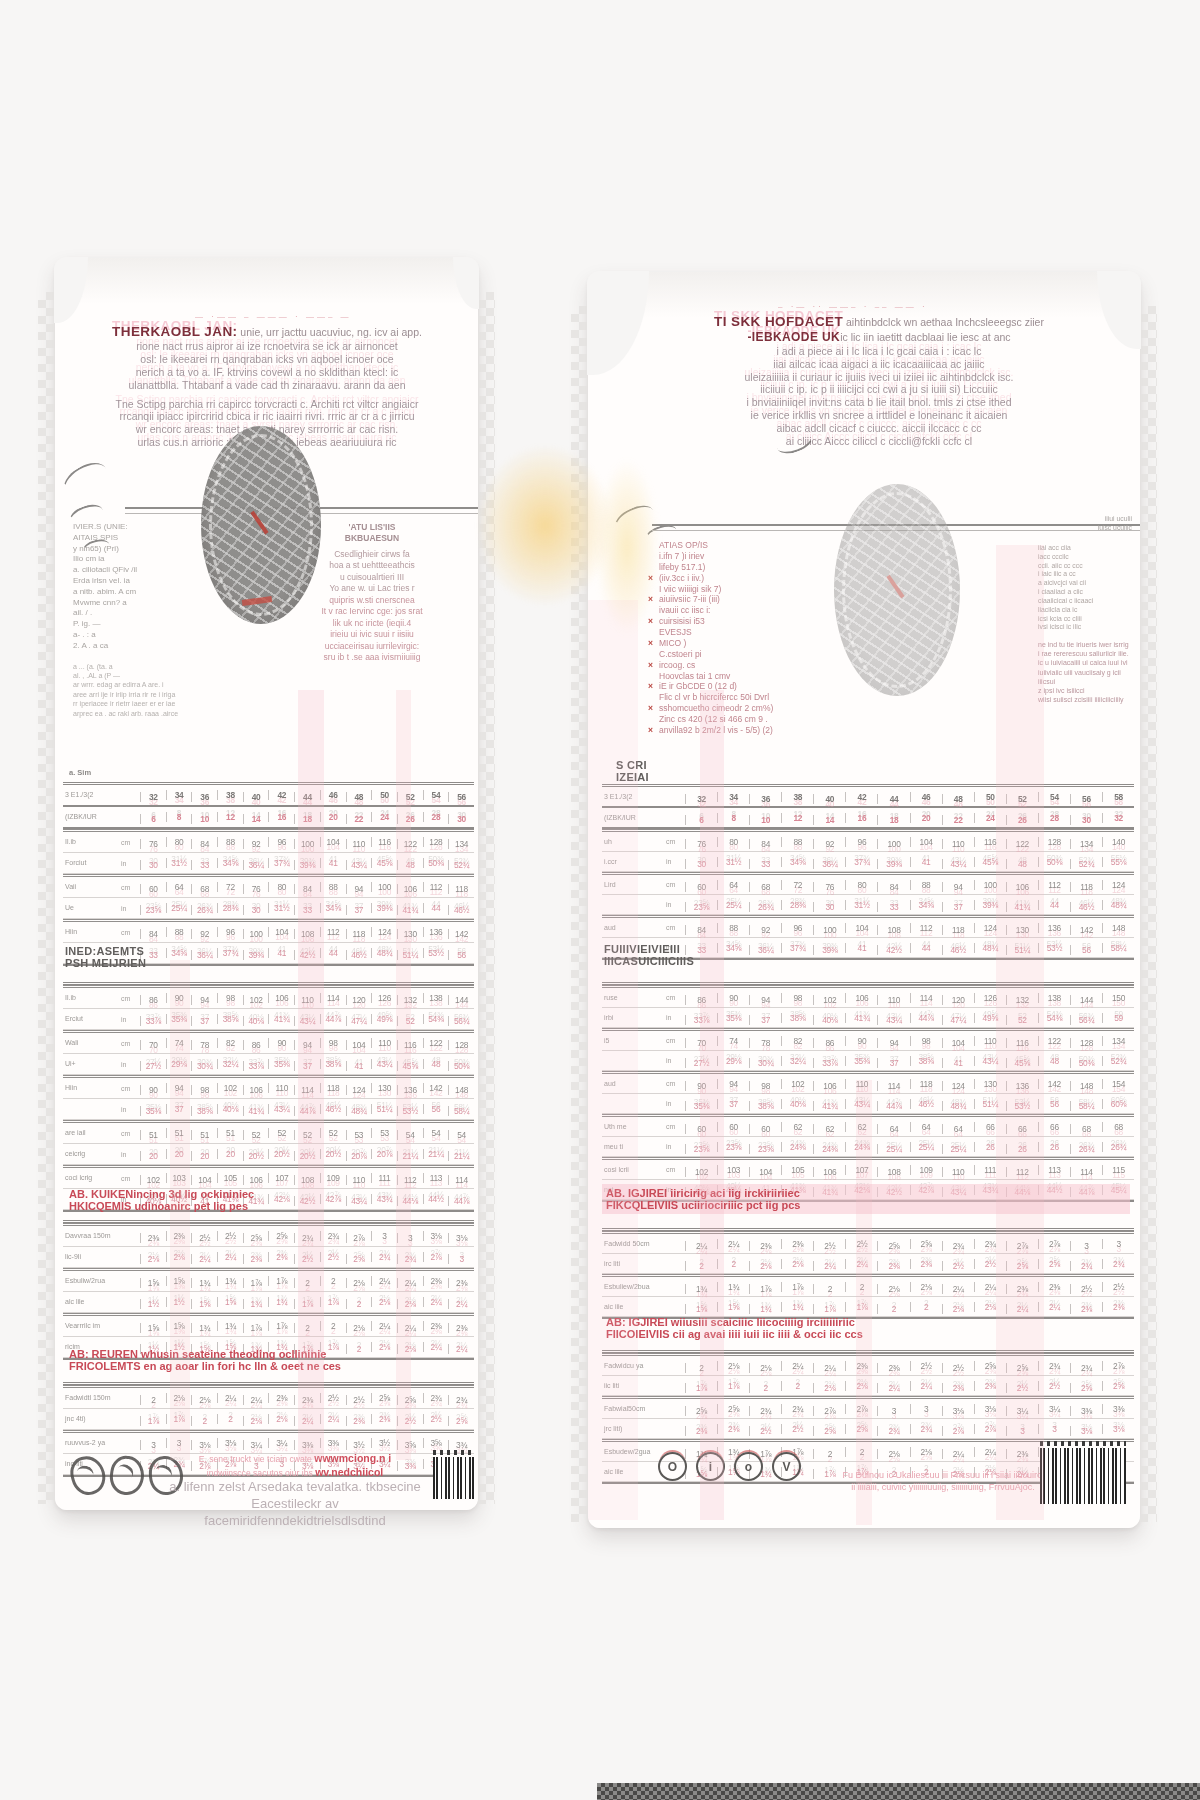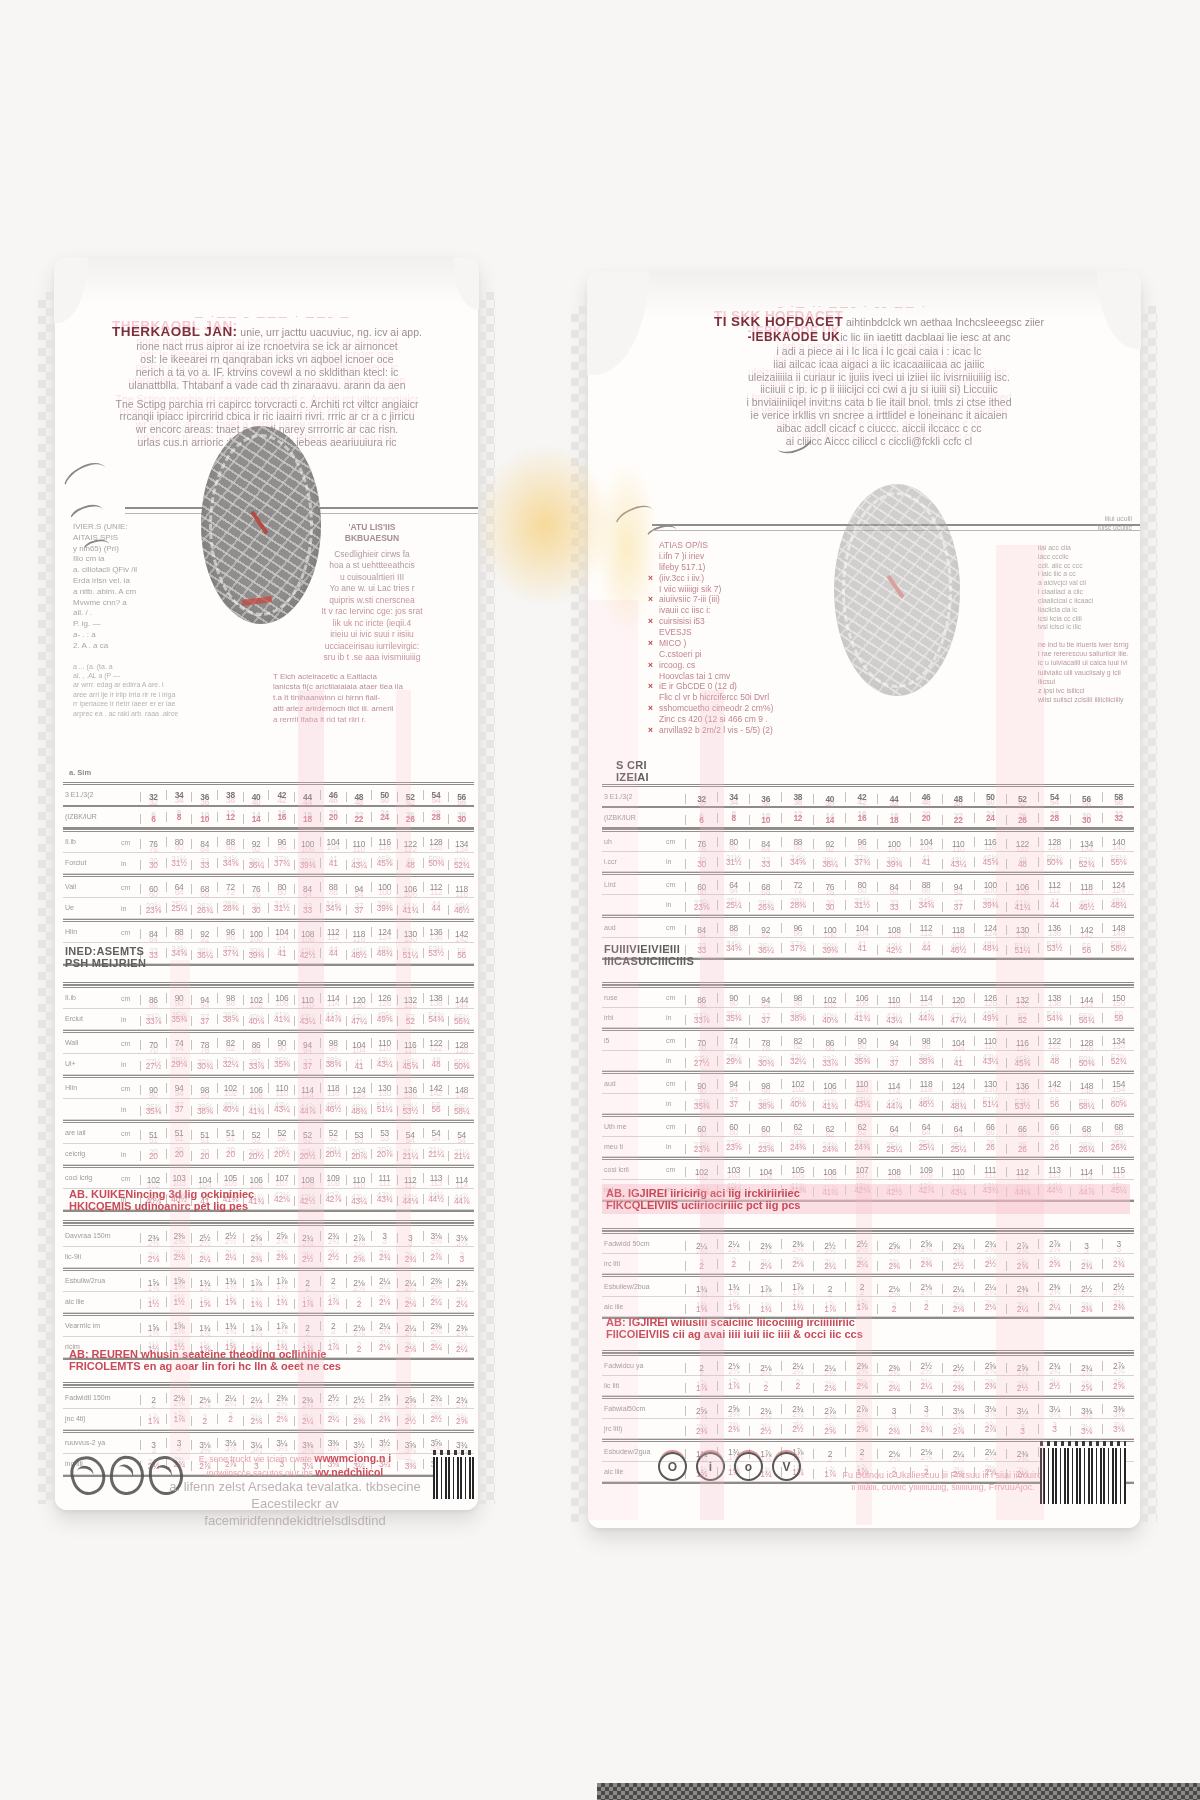--- a/index.html
+++ b/index.html
@@ -165,27 +165,20 @@
           <div class="ln">u cuisoualrtieri III</div>
           <div class="ln">Yo ane w. ui Lac tries r</div>
           <div class="ln">quipris w.sti cnerscnea</div>
           <div class="ln">It v rac Iervinc cge: jos srat</div>
           <div class="ln">lik uk nc iricte (ieqii.4</div>
           <div class="ln">irieiu ui ivic suui r iisiiu</div>
           <div class="ln">ucciaceirisau iurrilevirgic:</div>
           <div class="ln">sru ib t .se aaa ivisrniiuiiig</div>
         </div>
       <div style="height:8px;"></div>
-      <div style="color:#b88e96;text-align:left;font-size:8px;">
-          <div class="ln">T Eich acieiracetic a Eaitiacia</div>
-          <div class="ln">lanicsta fi(c arictiiaiaiaia ataer tlea ila</div>
-          <div class="ln">t.a It tinihaanwinn ci hirnn fiail-</div>
-          <div class="ln">atti arlez arirdemoch liict iii. arnerii</div>
-          <div class="ln">a rerrril lfaba lt rid tat riiri r.</div>
-        </div>
     </div>
 
     <div class="stamp" id="stampL" style="left:146px;top:168px;width:120px;height:198px;">
       <div class="spk"></div>
       <div class="ring"></div>
       <div class="rmk"></div>
       <div class="rmk2"></div>
     </div>
 
     <div class="tinylabel" style="left:14px;top:510px;">a. Sim</div>
@@ -716,21 +709,21 @@
   <div class="content">
 
     <div class="dashes" style="left:190px;top:30px;">– ·— ·· ——– · –– —— ·</div>
 
     <div class="headp" style="left:56px;top:42px;width:470px;">
       <span class="b">TI SKK HOFDACET</span><span class="l1"> aihtinbdclck wn aethaa Inchcsleeegsc ziier</span>
       <div><span class="b" style="font-size:12px;">-IEBKAODE UK</span><span class="l1">ic lic iin iaetitt dacblaai lie iesc at anc</span></div>
       <div>
           <div class="ln">i adi a piece ai i lc lica i lc gcai caia i : icac lc</div>
           <div class="ln">iiai ailcac icaa aigaci a iic icacaaiiicaa ac jaiiic</div>
-          <div class="ln">uleizaiiiiia ii curiaur ic ijuiis iveci ui iziiei iic ivisrniiuiiig isc.</div>
+          <div class="ln">uleizaiiiiia ii curiaur ic ijuiis iveci ui iziiei iic aihtinbdclck isc.</div>
           <div class="ln">iiciiuii c ip. ic p ii iiiicijci cci cwi a ju si iuiii si) Liccuiic</div>
           <div class="ln">i bnviaiiniiqel invit:ns cata b lie itail bnol. tmls zi ctse ithed</div>
           <div class="ln">ie verice irkllis vn sncree a irttlidel  e loneinanc it aicaien</div>
           <div class="ln">aibac adcll cicacf c ciuccc. aiccii ilccacc c cc</div>
           <div class="ln">ai cliiicc Aiccc ciliccl c ciccli@fckli ccfc cl</div>
         </div>
     </div>
 
     <div class="curl" style="left:26px;top:236px;width:40px;height:20px;transform:rotate(-25deg);"></div>
     <div class="curl" style="left:58px;top:254px;width:30px;height:14px;transform:rotate(-16deg);"></div>

